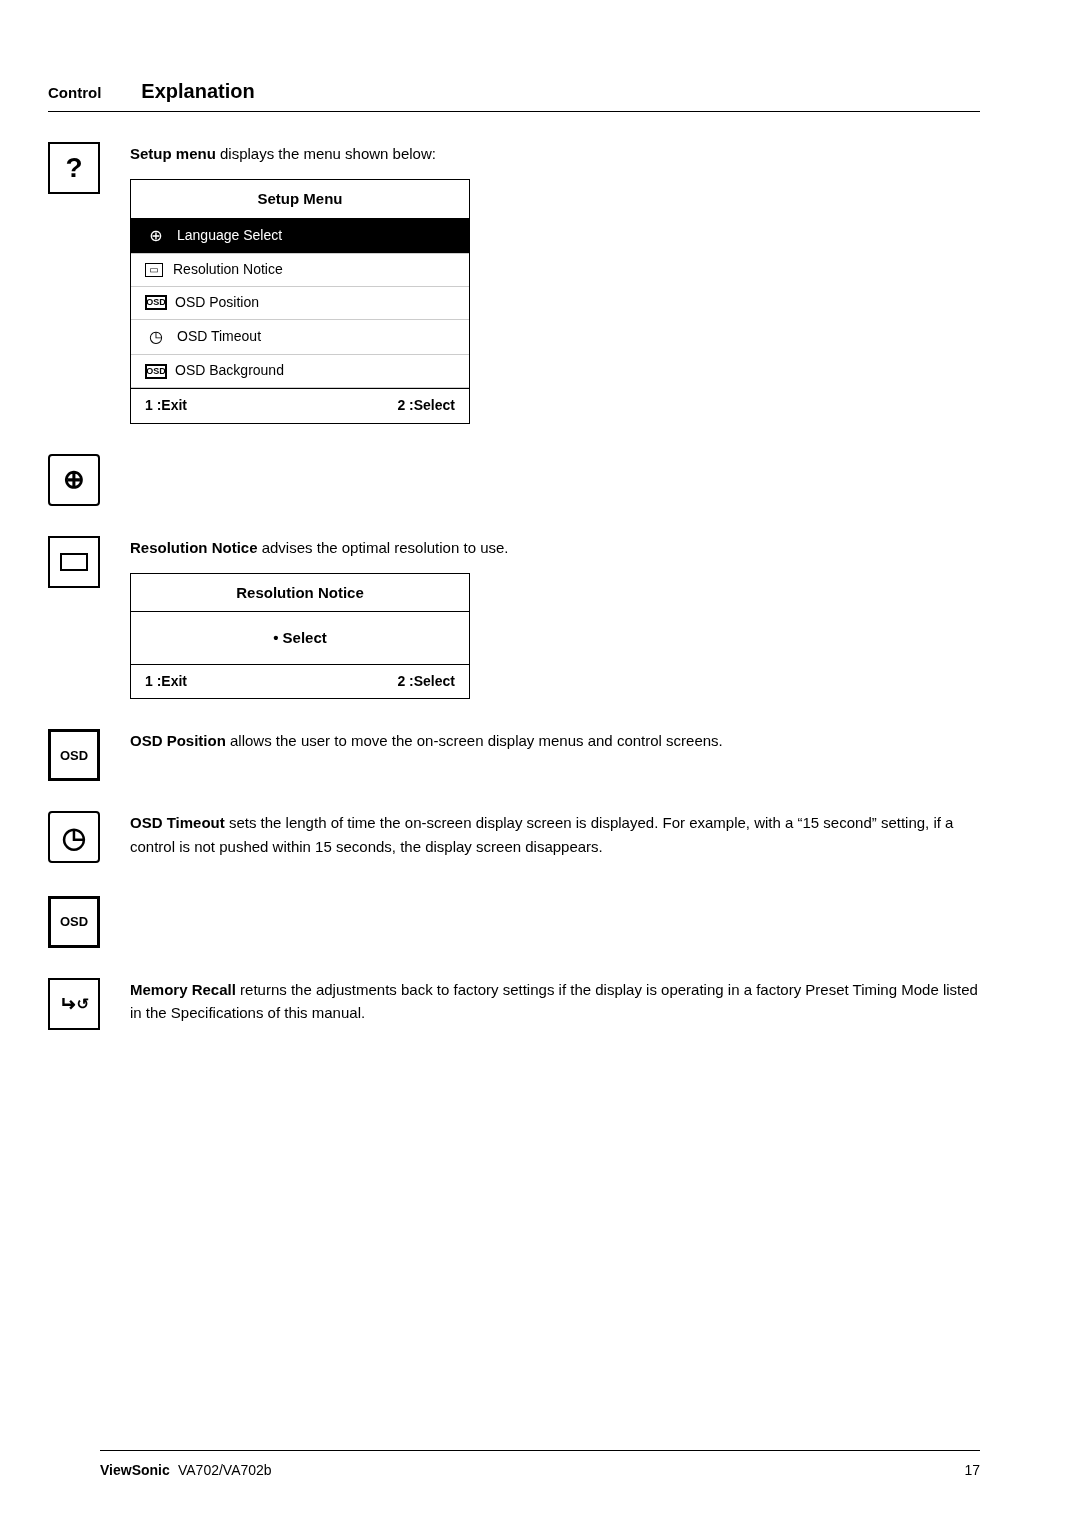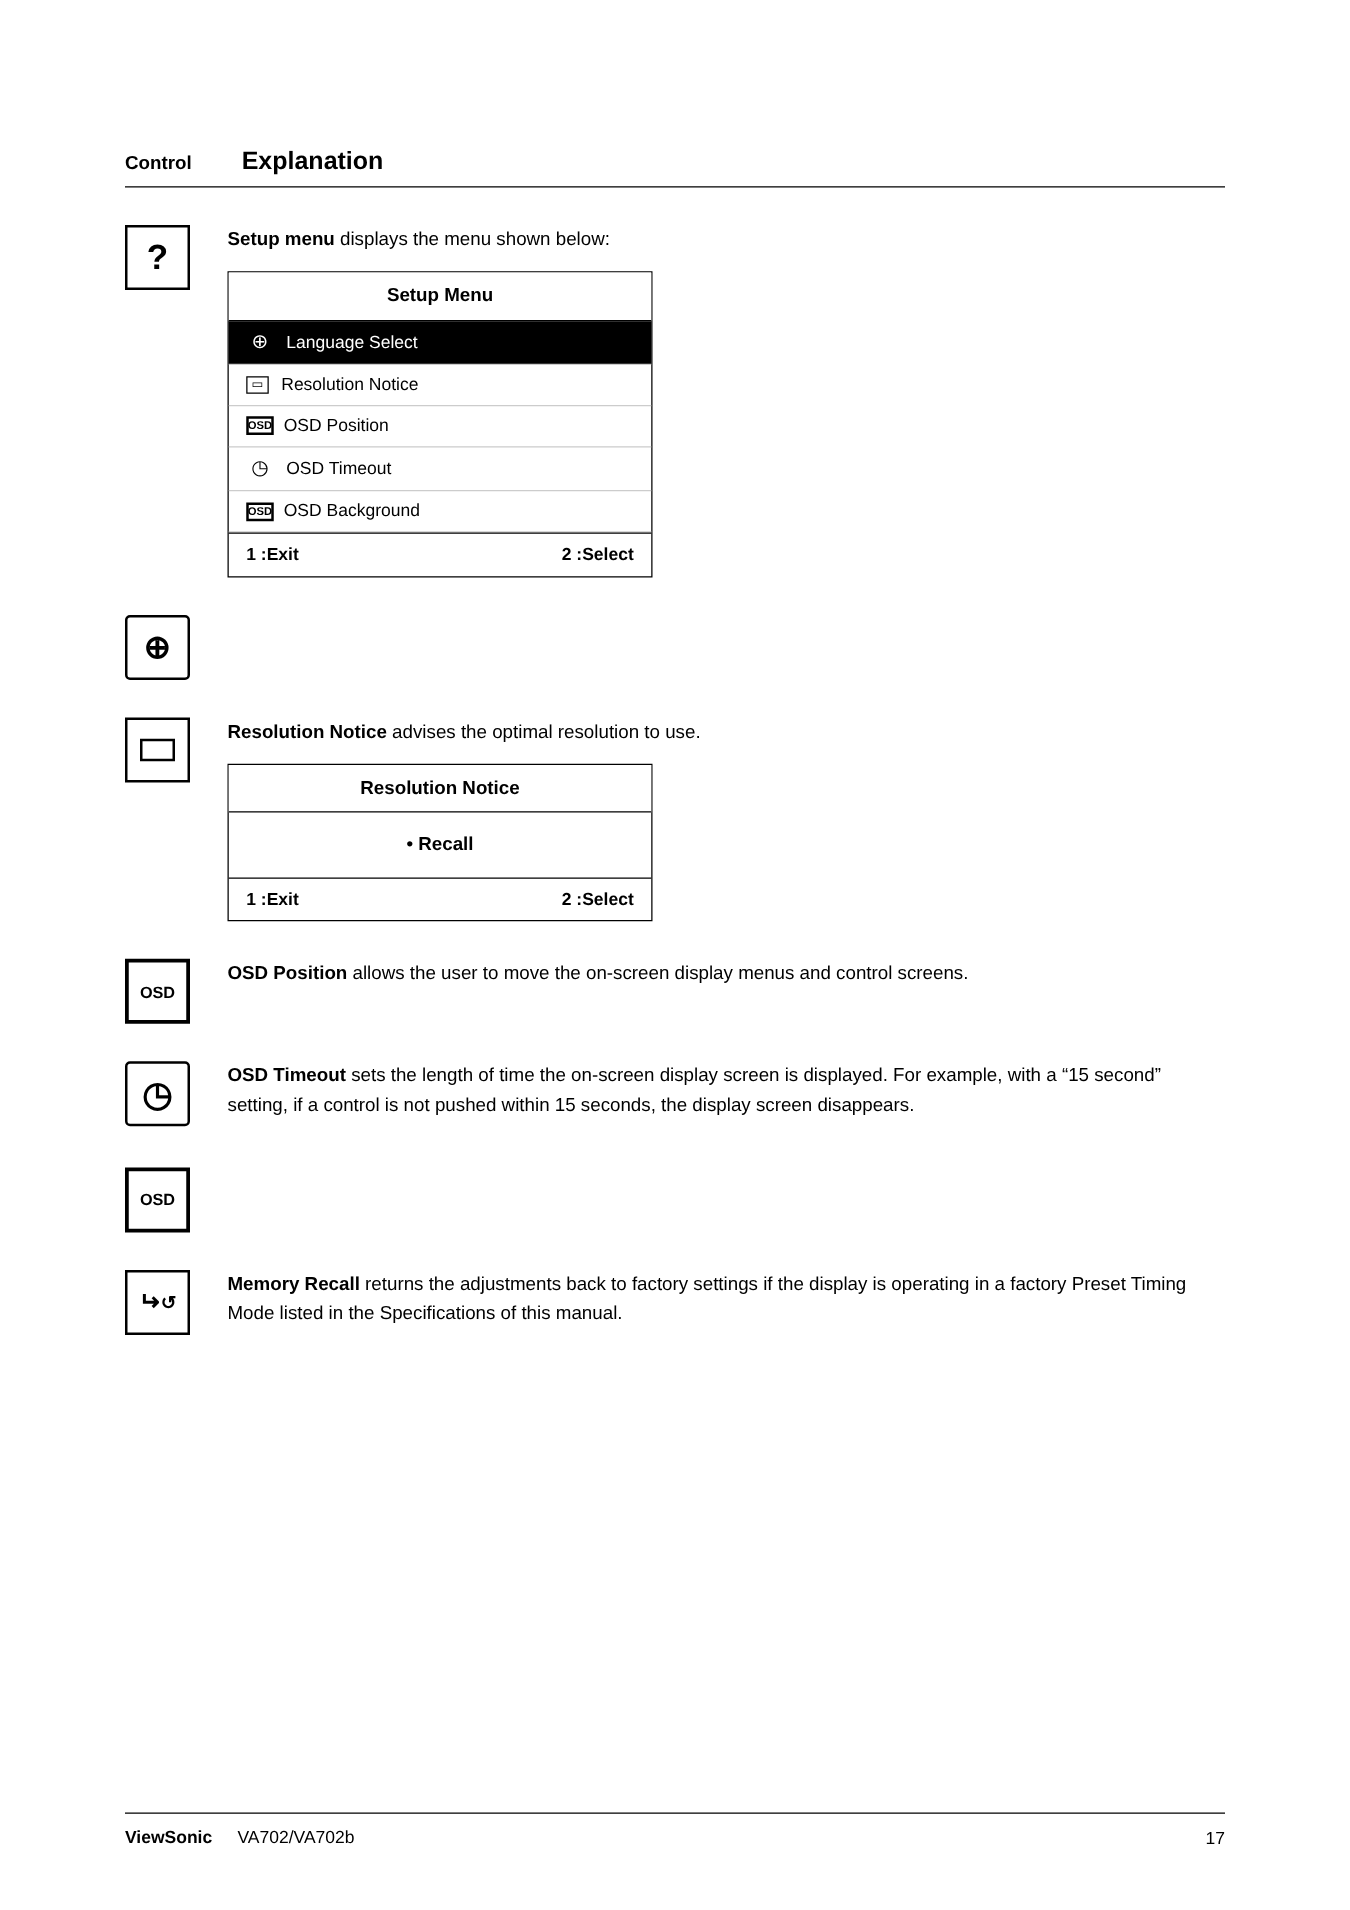--- a/index.html
+++ b/index.html
@@ -7,22 +7,21 @@
       width: 1080px;
       min-height: 1528px;
       background: #fff;
       font-family: Arial, Helvetica, sans-serif;
       font-size: 15px;
       color: #000;
       position: relative;
     }
 
     .page-container {
-      padding: 80px 100px 80px 100px;
-      margin-top: 38px;
+      padding: 80px 100px 80px 48px;
     }
 
     
     .header-row {
       display: flex;
       align-items: baseline;
       gap: 40px;
       margin-bottom: 8px;
     }
     .header-control {
@@ -271,21 +270,21 @@
     </div>
     <div class="text-content">
       <p>
         <strong>Resolution Notice</strong><span> advises the optimal resolution to use.</span>
       </p>
 
       <div class="res-table">
         <div class="res-table-title">Resolution Notice</div>
         <div class="res-table-body">
           <div class="disable-row">
-            <strong>• Recall</strong>
+            <strong>• Select</strong>
           </div>
         </div>
         <div class="res-table-footer">
           <span>1 :Exit</span>
           <span>2 :Select</span>
         </div>
       </div>
     </div>
   </div>
 
@@ -329,16 +328,16 @@
         <strong>Memory Recall</strong><span> returns the adjustments back to factory settings if the display is operating in a factory Preset Timing Mode listed in the Specifications of this manual.</span>
       </p>
     </div>
   </div>
 
 </div>
 
 <div class="page-footer">
   <div>
     <strong class="footer-brand">ViewSonic</strong>
-    <span class="footer-model" style="margin-left:16px;">VA702/VA702b</span>
+    <span class="footer-model" style="margin-left:4px;">VA702/VA702b</span>
   </div>
   <span class="footer-page">17</span>
 </div>
 
 </body></html>

